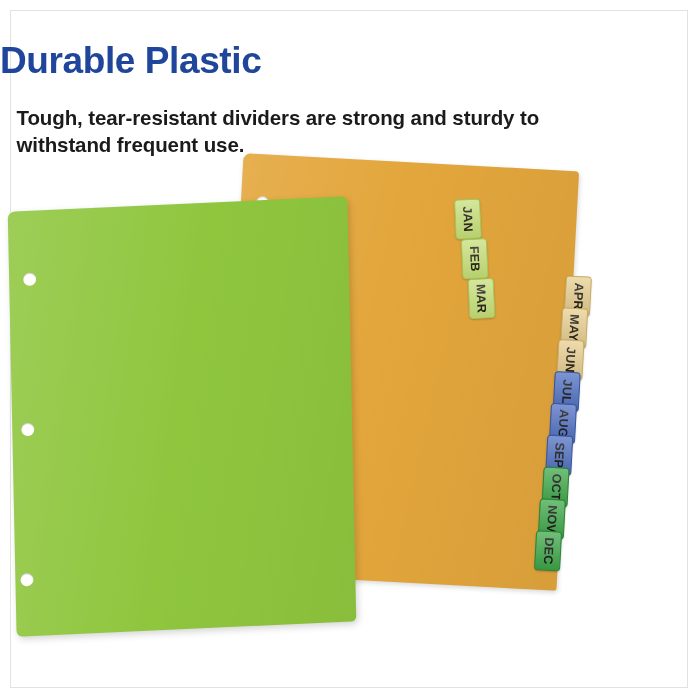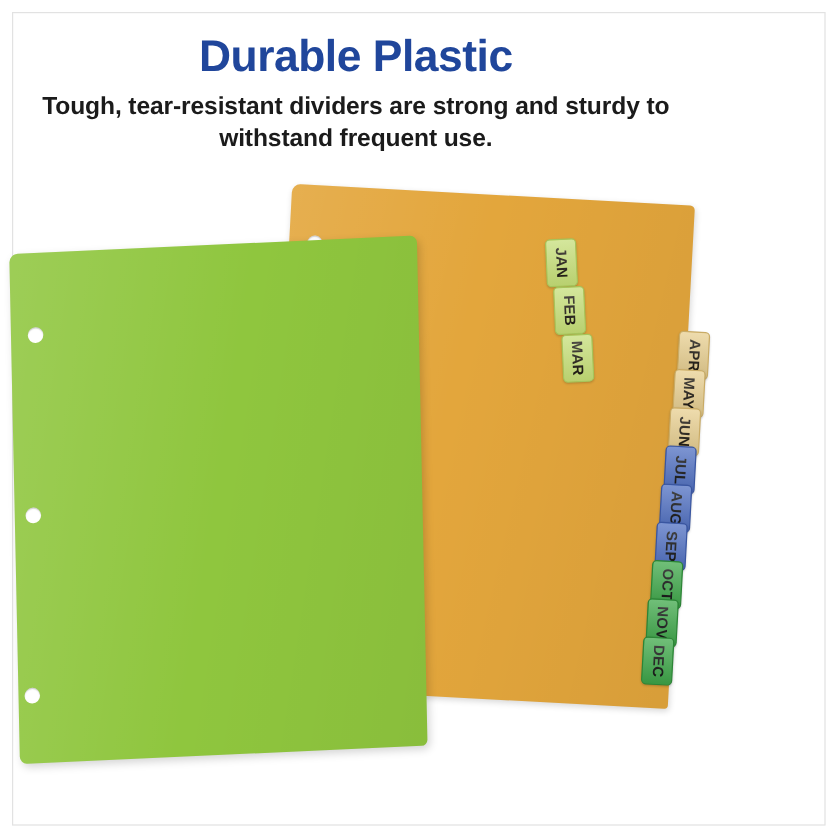--- a/index.html
+++ b/index.html
@@ -27,33 +27,32 @@
     height: 678px;
     border: 1px solid #e2e2e2;
     box-sizing: border-box;
     pointer-events: none;
   }
 
   
   #headline-block {
     position: absolute;
     left: 0;
-    top: 28px;
+    top: 42px;
     width: 593px;
-    text-align: center;
   }
   #page-title {
     font-size: 37px;
     font-weight: bold;
     letter-spacing: -0.4px;
     line-height: 1.05;
     margin: 0;
   }
   #subtitle {
-    margin: 8px auto 0 auto;
+    margin: 23px auto 0 auto;
     width: 560px;
     font-size: 20.5px;
     font-weight: bold;
     line-height: 1.33;
     color: #1b1b1b;
     letter-spacing: -0.1px;
   }
 
   
   #photo {

